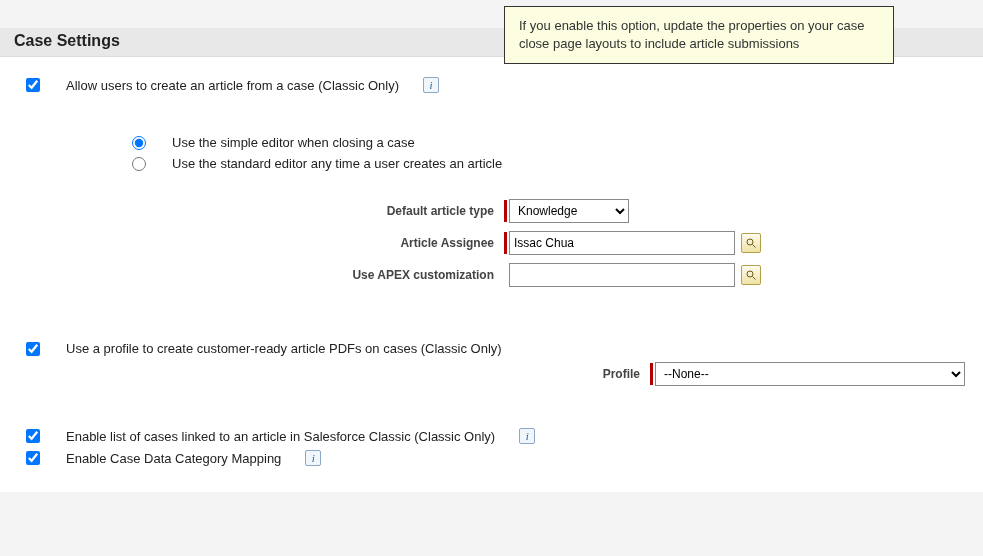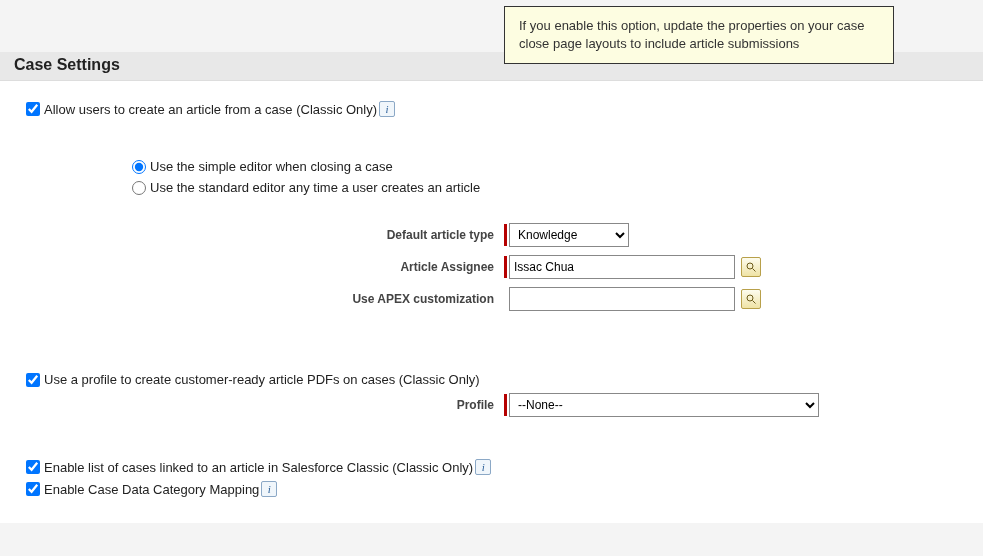--- a/index.html
+++ b/index.html
@@ -19,37 +19,37 @@
     left: 504px;
     width: 390px;
     background: #fdfde1;
     border: 1px solid #333;
     padding: 10px 14px;
     font-size: 13px;
     line-height: 1.4;
     z-index: 10;
   }
   .section-header {
-    margin-top: 52px;
+    margin-top: 28px;
     background: #e8e8e8;
     padding: 4px 14px 6px 14px;
     font-size: 16px;
     font-weight: bold;
     color: #222;
     border-bottom: 1px solid #ddd;
   }
   .body-area {
     background: #fff;
     padding: 14px 18px 20px 14px;
   }
   .opt-row {
     display: flex;
     align-items: center;
     margin: 6px 0;
-    gap: 0;
+    gap: 22px;
   }
   .opt-row.indent1 { margin-left: 12px; }
   .opt-row.indent-radio { margin-left: 118px; }
   .opt-row label { font-size: 13px; color: #222; }
   input[type=checkbox], input[type=radio] {
     width: 14px;
     height: 14px;
     margin: 0 4px 0 0;
   }
   .info-icon {
@@ -63,21 +63,21 @@
     color: #2b5f99;
     font-style: italic;
     font-family: Georgia, serif;
     font-size: 11px;
     border-radius: 2px;
     margin-left: 2px;
     cursor: pointer;
   }
   .form-grid {
     margin-top: 28px;
-    margin-bottom: 27px;
+    margin-bottom: 20px;
   }
   .form-row {
     display: flex;
     align-items: center;
     margin: 8px 0;
   }
   .form-label {
     width: 490px;
     text-align: right;
     font-weight: bold;
@@ -181,21 +181,21 @@
     </div>
   </div>
 
   <div class="spacer-v"></div>
 
   <div class="opt-row indent1">
     <input type="checkbox" checked="" style="">
     <label>Use a profile to create customer-ready article PDFs on cases (Classic Only)</label>
   </div>
 
-  <div class="form-row" style="margin-top:3px;">
+  <div class="form-row" style="margin-top:3px;justify-content:flex-end;">
     <div class="form-label">Profile</div>
     <div class="req-bar"></div>
     <select class="field wide">
       <option>--None--</option>
     </select>
   </div>
 
   <div class="spacer-v"></div>
 
   <div class="opt-row indent1">

